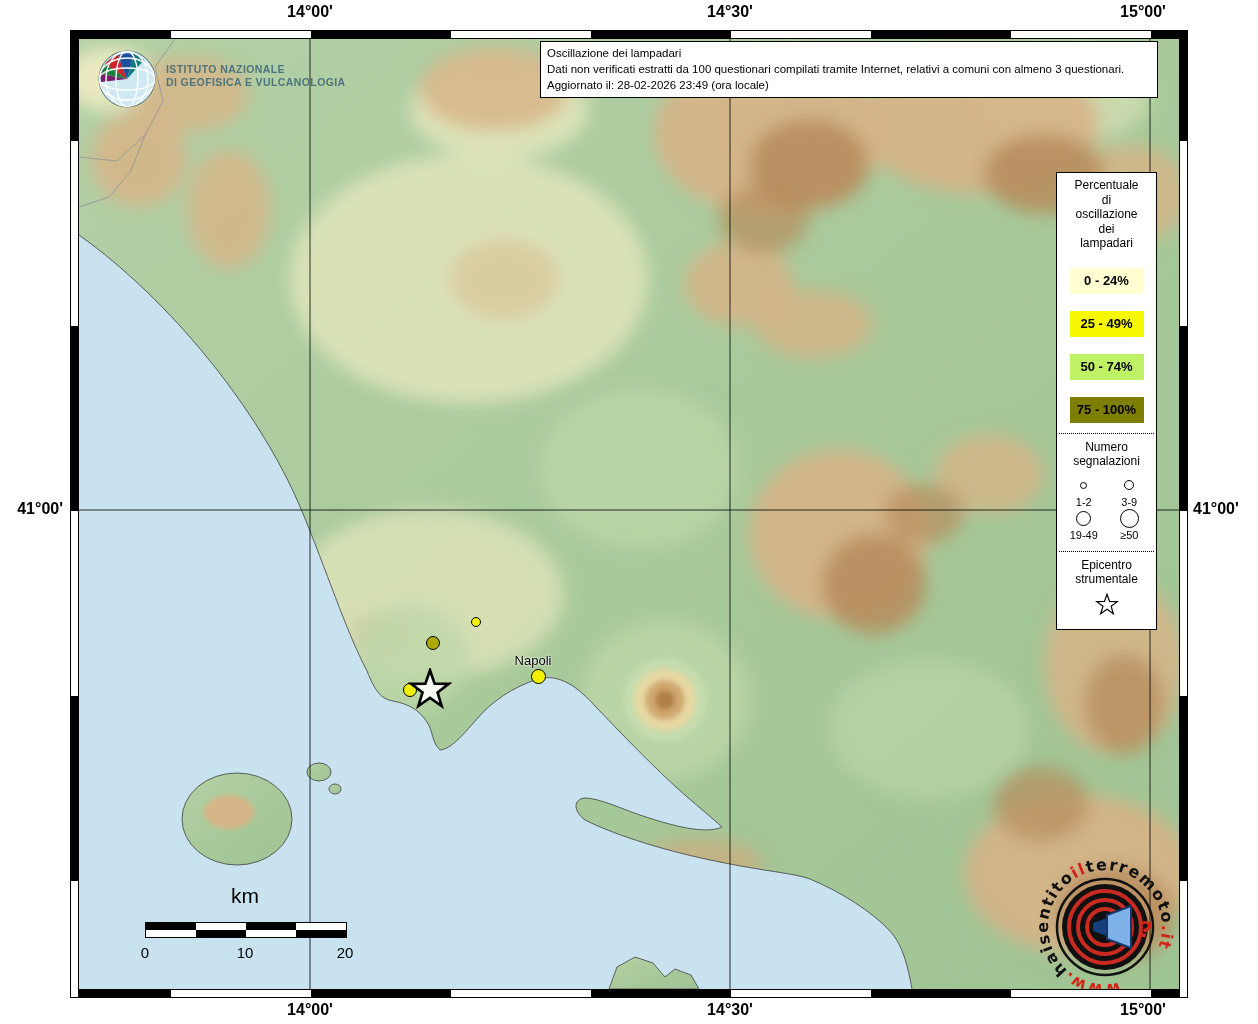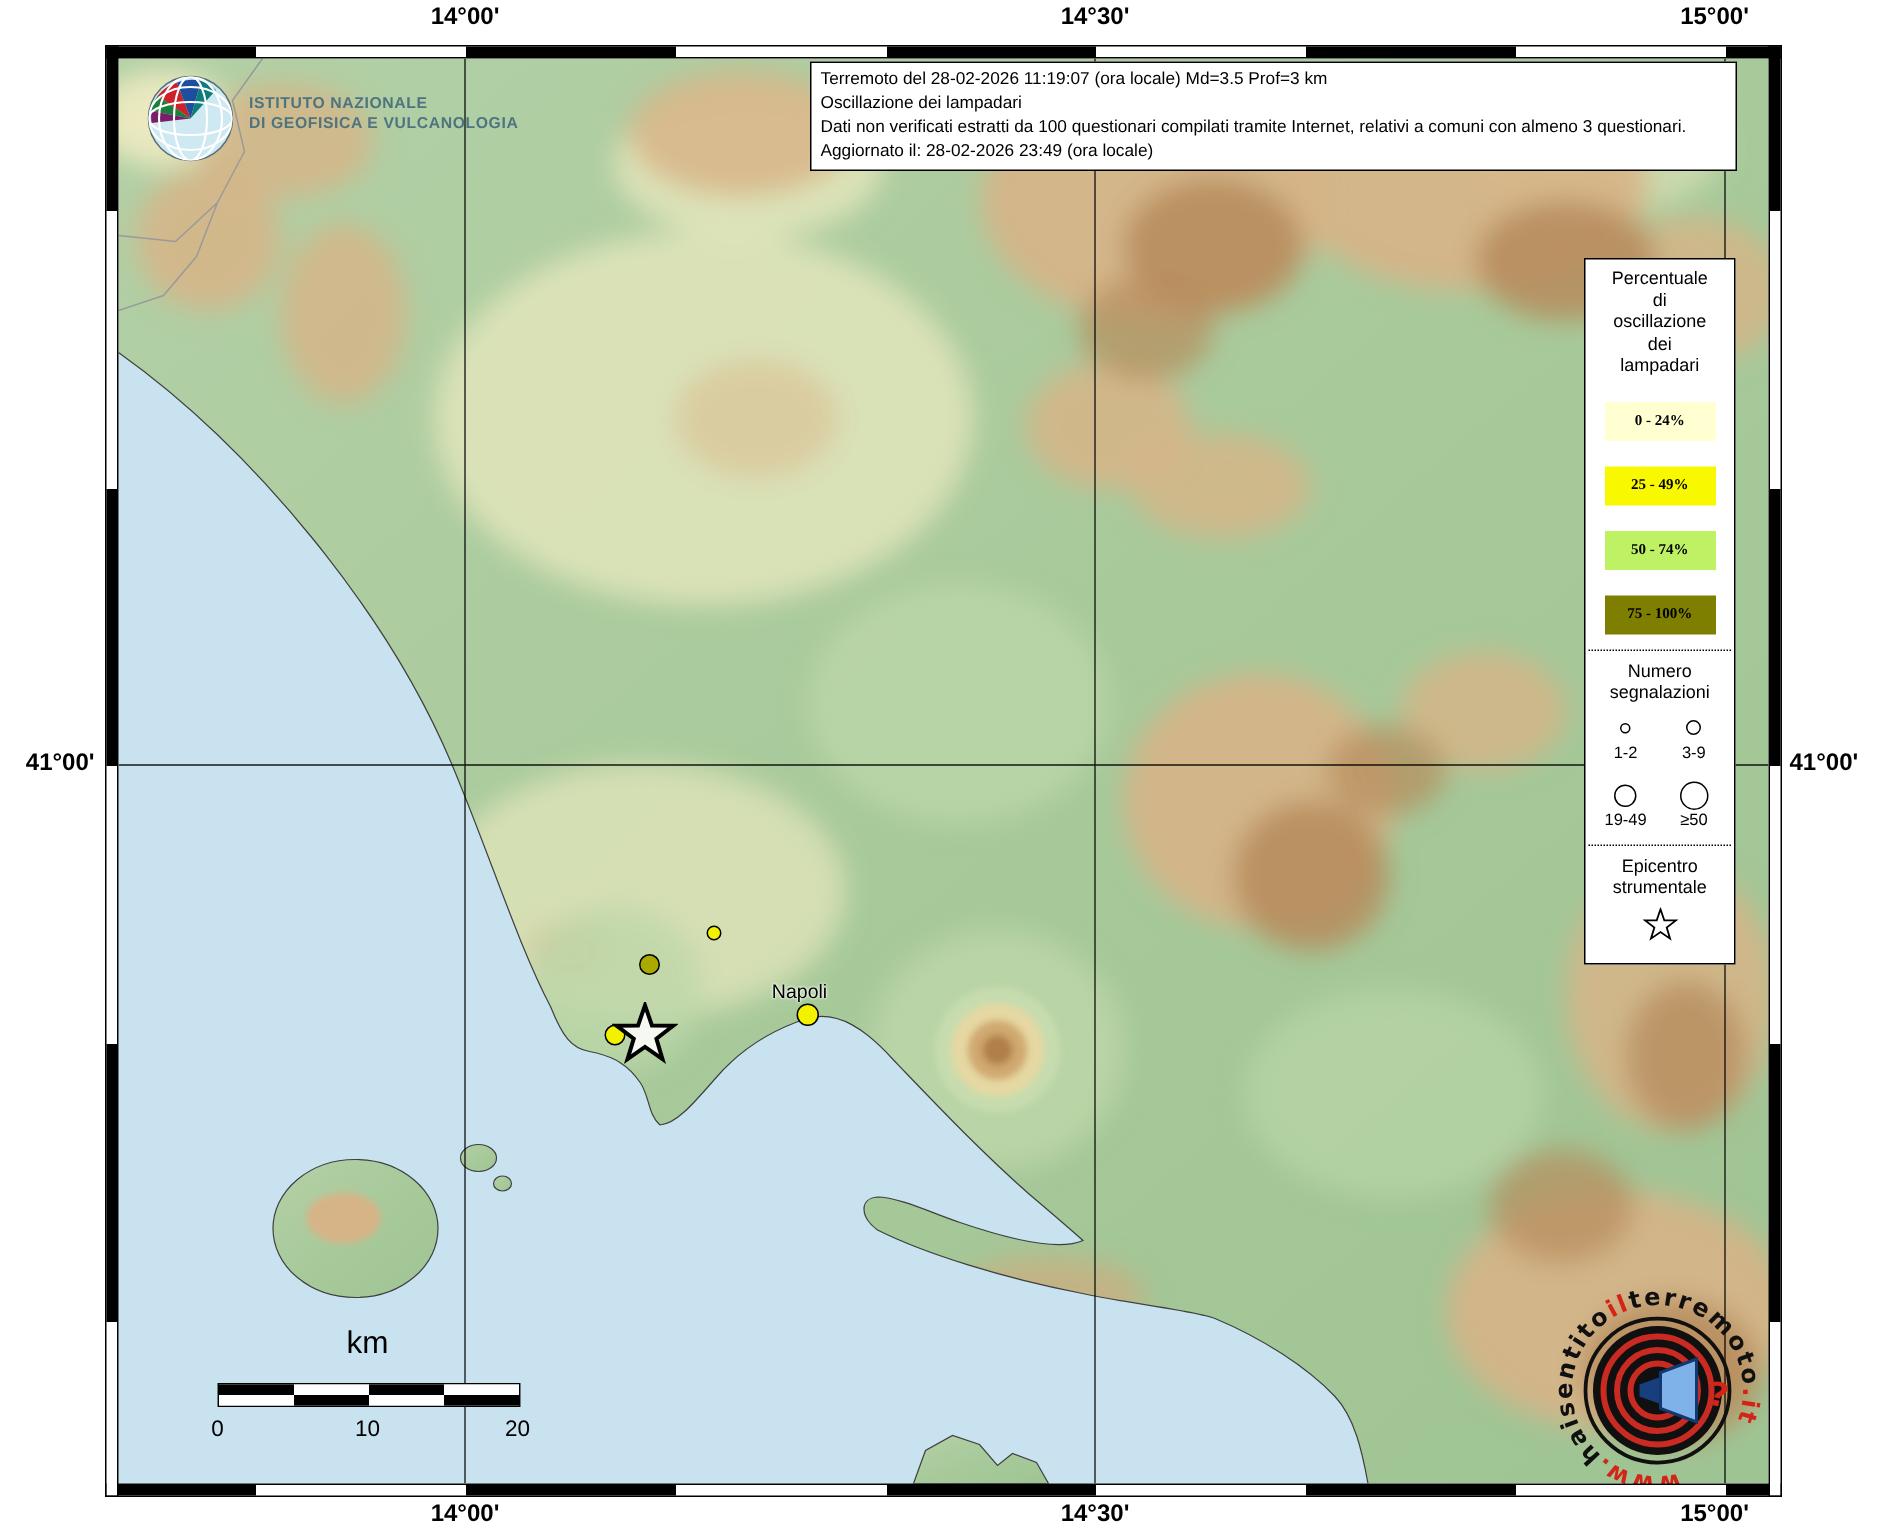--- a/index.html
+++ b/index.html
@@ -34,24 +34,24 @@
 
   #info-box{position:absolute;left:540px;top:41px;width:618px;z-index:14;background:#fff;
     border:1px solid #000;box-sizing:border-box;padding:3px 6px 4px 6px;
     font-size:11.5px;line-height:16px;color:#000;}
   #info-box div{white-space:nowrap;overflow:hidden;}
 
   #legend{position:absolute;left:1056px;top:172px;width:101px;z-index:14;background:#fff;
     border:1.5px solid #000;box-sizing:border-box;text-align:center;color:#000;padding-bottom:8px;}
   .legend-title{font-size:12px;font-weight:normal;line-height:14.5px;padding-top:5px;}
   .swatch{width:74px;height:26px;margin:17px auto 0 auto;display:flex;align-items:center;
-    justify-content:center;font-size:10px;font-weight:bold;font-family:Liberation Serif, serif;}
+    justify-content:center;font-size:13px;font-weight:bold;}
   .dotted-sep{border-top:1.6px dotted #000;margin:10px 2px 6px 2px;}
   .legend-sub{font-size:12px;font-weight:normal;line-height:14.5px;}
-  .sig-grid{display:grid;grid-template-columns:1fr 1fr;row-gap:12px;margin-top:6px;padding:0 4px;}
+  .sig-grid{display:grid;grid-template-columns:1fr 1fr;row-gap:0;margin-top:6px;padding:0 4px;}
   .sig-item{display:flex;flex-direction:column;align-items:center;}
   .sig-hold{height:21px;display:flex;align-items:center;justify-content:center;}
   .sig-circle{border-radius:50%;background:#fff;border:1.3px solid #000;box-sizing:border-box;}
   .sig-label{font-size:11px;line-height:12px;}
   .legend-star{margin-top:6px;}
 
   .dot{position:absolute;border-radius:50%;border:1.2px solid #000;box-sizing:border-box;z-index:11;}
 
   #city-label{position:absolute;transform:translateX(-50%);z-index:12;font-size:13px;color:#000;
     text-shadow:0 0 2px #fff,0 0 2px #fff;white-space:nowrap;}
@@ -218,21 +218,20 @@
       <ellipse cx="31" cy="31" rx="28" ry="11" fill="none" stroke="#fff" stroke-width="1.4"></ellipse>
       <ellipse cx="31" cy="31" rx="28" ry="21" fill="none" stroke="#fff" stroke-width="1.4"></ellipse>
     </g>
   </svg>
   <div id="ingv-text">
     <div>ISTITUTO NAZIONALE</div>
     <div>DI GEOFISICA E VULCANOLOGIA</div>
   </div>
 
   <div id="info-box">
-    <div>Terremoto del 28-02-2026 11:19:07 (ora locale) Md=3.5 Prof=3 km</div>
     <div>Oscillazione dei lampadari</div>
     <div>Dati non verificati estratti da 100 questionari compilati tramite Internet, relativi a comuni con almeno 3 questionari.</div>
     <div>Aggiornato il: 28-02-2026 23:49 (ora locale)</div>
   </div>
 
   <div id="legend">
     <div class="legend-title">
       <div>Percentuale</div>
       <div>di</div>
       <div>oscillazione</div>

